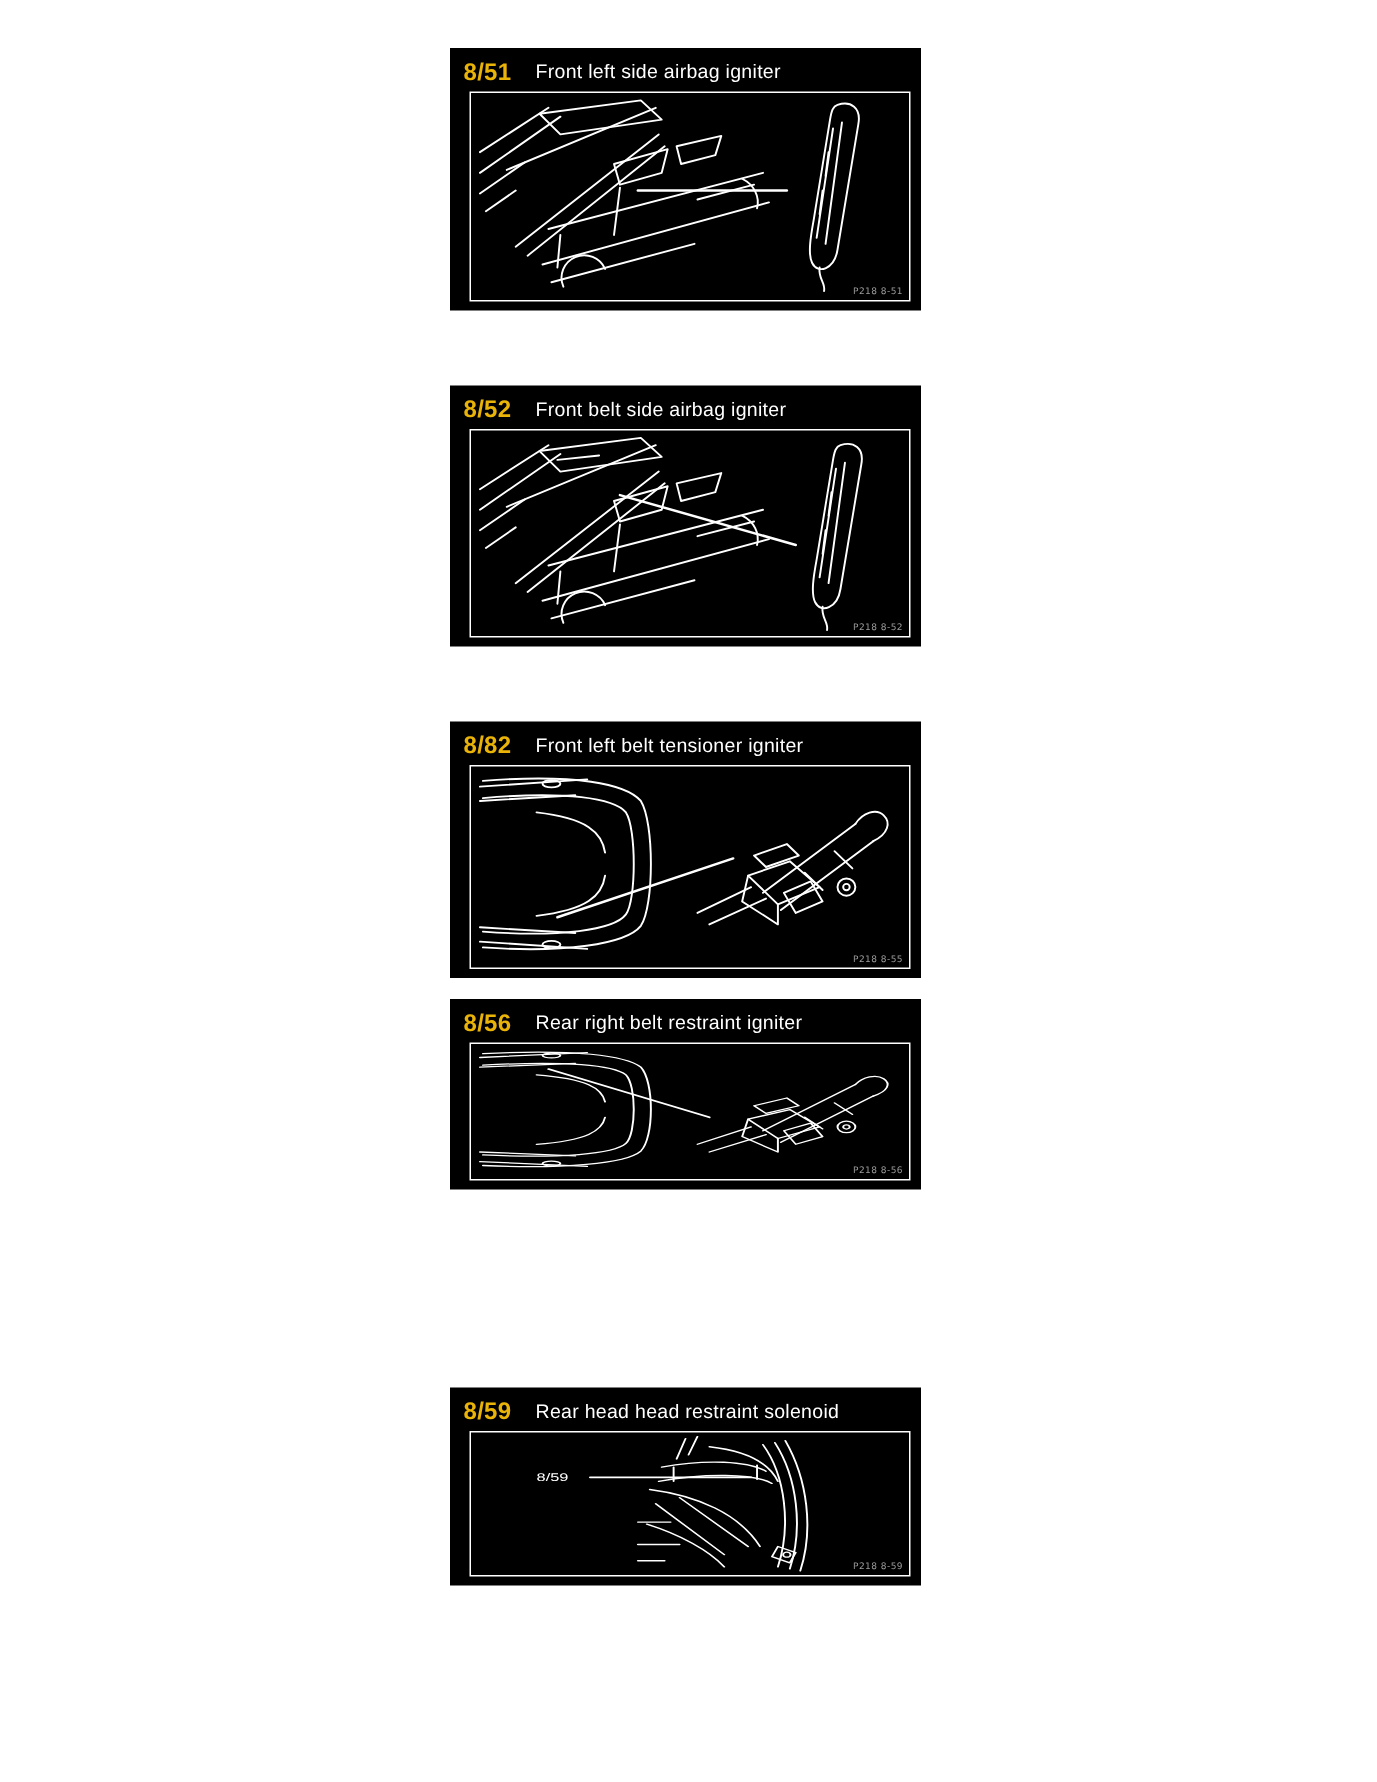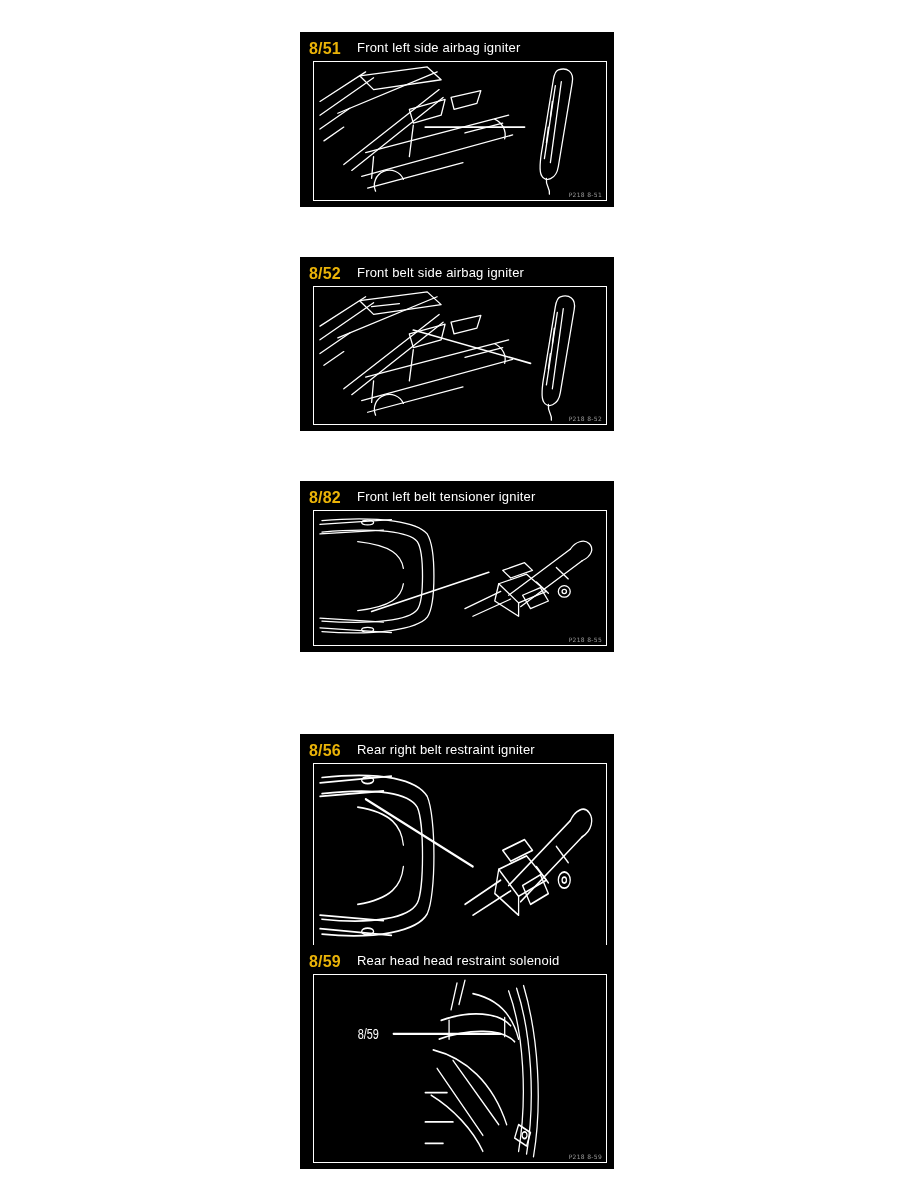--- a/index.html
+++ b/index.html
@@ -12,22 +12,22 @@
   }
   .panel{
     position:absolute;
     left:300px;
     width:314px;
     background:#000000;
   }
   .p1{top:32px;height:175px;}
   .p2{top:257px;height:174px;}
   .p3{top:481px;height:171px;}
-  .p4{top:734px;height:226px;}
-  .p5{top:925px;height:224px;margin-top:20px;}
+  .p4{top:666px;height:127px;}
+  .p5{top:925px;height:132px;}
   .fig-num{
     position:absolute;left:9px;top:8px;
     color:#eab308;font-size:16px;font-weight:bold;
     letter-spacing:.2px;
   }
   .fig-title{
     position:absolute;left:57px;top:8px;
     color:#ffffff;font-size:13px;font-weight:normal;
     letter-spacing:.2px;white-space:nowrap;
   }

